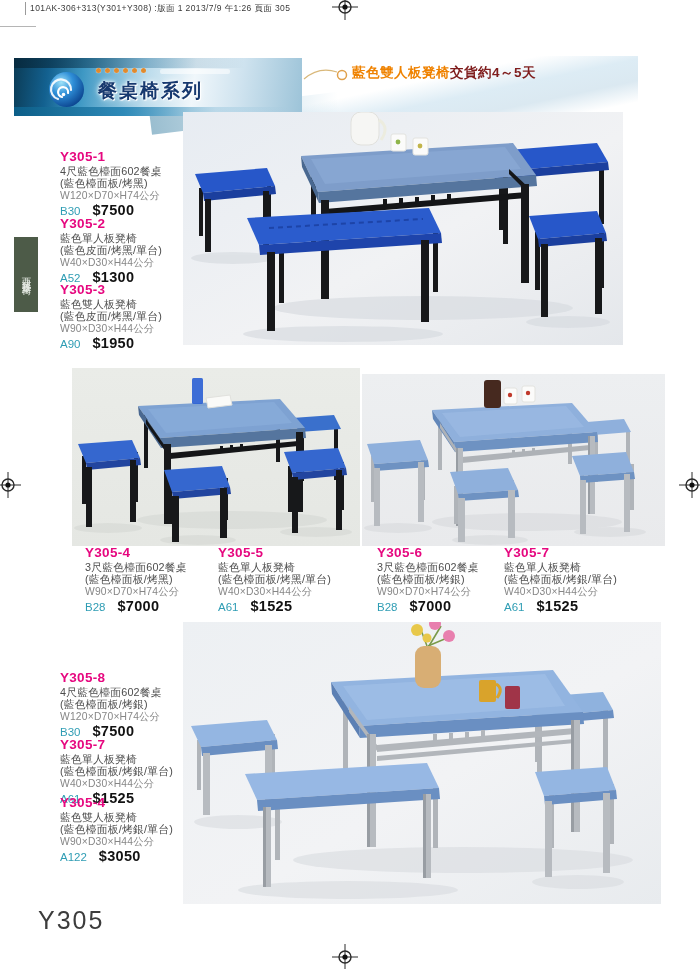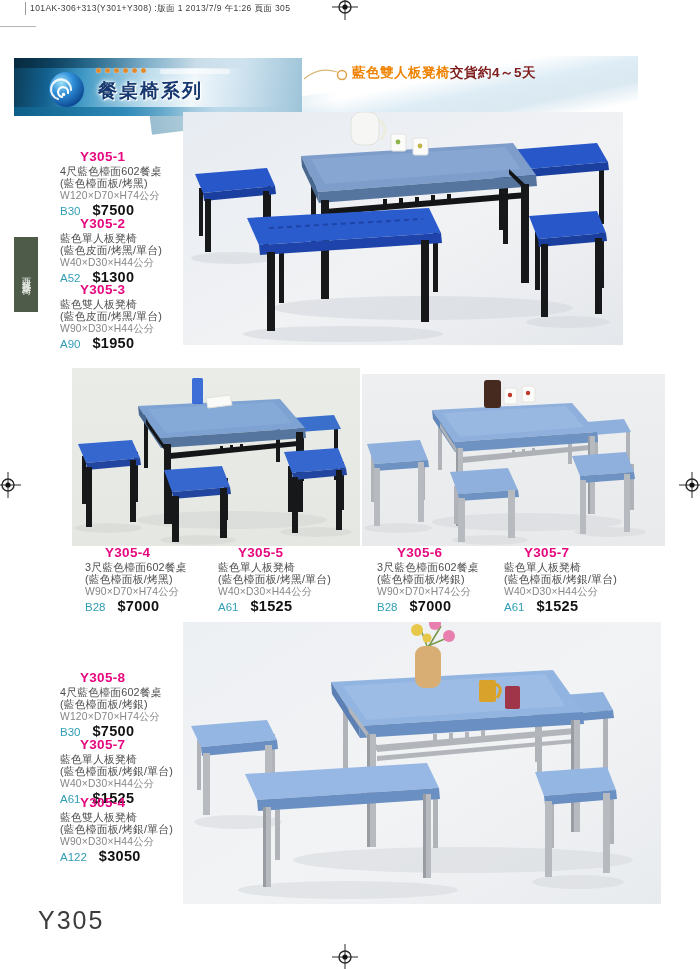--- a/index.html
+++ b/index.html
@@ -42,21 +42,21 @@
   .side-tab{position:absolute;left:14px;top:237px;width:24px;height:75px;background:#4d5b48;
     display:flex;align-items:center;justify-content:center;}
   .side-tab span{writing-mode:vertical-rl;color:#e8ece6;font-size:9.5px;letter-spacing:2px;}
 
   
   .photo{position:absolute;}
   .photo svg{display:block;}
 
   
   .prod{position:absolute;width:140px;line-height:1.1;}
-  .p-id{font-size:13.5px;font-weight:bold;color:#e6077f;letter-spacing:.3px;margin-bottom:1px;margin-left:20px;}
+  .p-id{font-size:13.5px;font-weight:bold;color:#e6077f;letter-spacing:.3px;margin-bottom:1px;}
   .p-name,.p-spec{font-size:10.8px;color:#4d4d4d;letter-spacing:.2px;}
   .p-dims{font-size:10.3px;color:#868686;letter-spacing:.2px;}
   .p-line{margin-top:2px;display:flex;gap:12px;align-items:baseline;}
   .p-code{font-size:11.5px;color:#2f9db4;}
   .p-price{font-size:14.5px;font-weight:bold;color:#121212;letter-spacing:.3px;}
 
   
   .page-num{position:absolute;left:38px;top:906px;font-size:25px;color:#3c3c3c;letter-spacing:2px;font-weight:400;}
 </style>
 </head>

